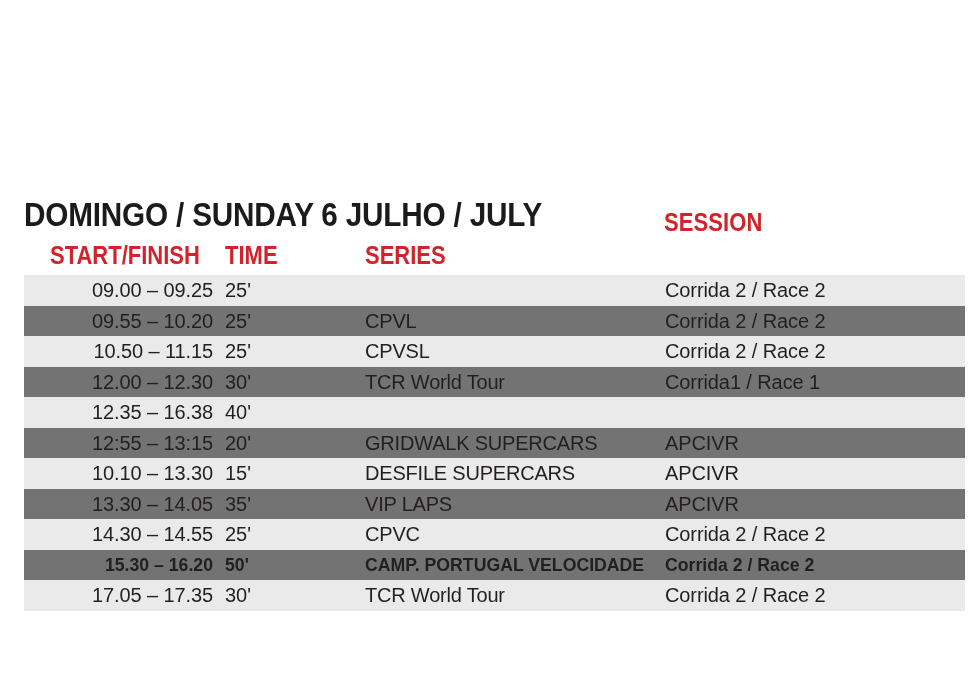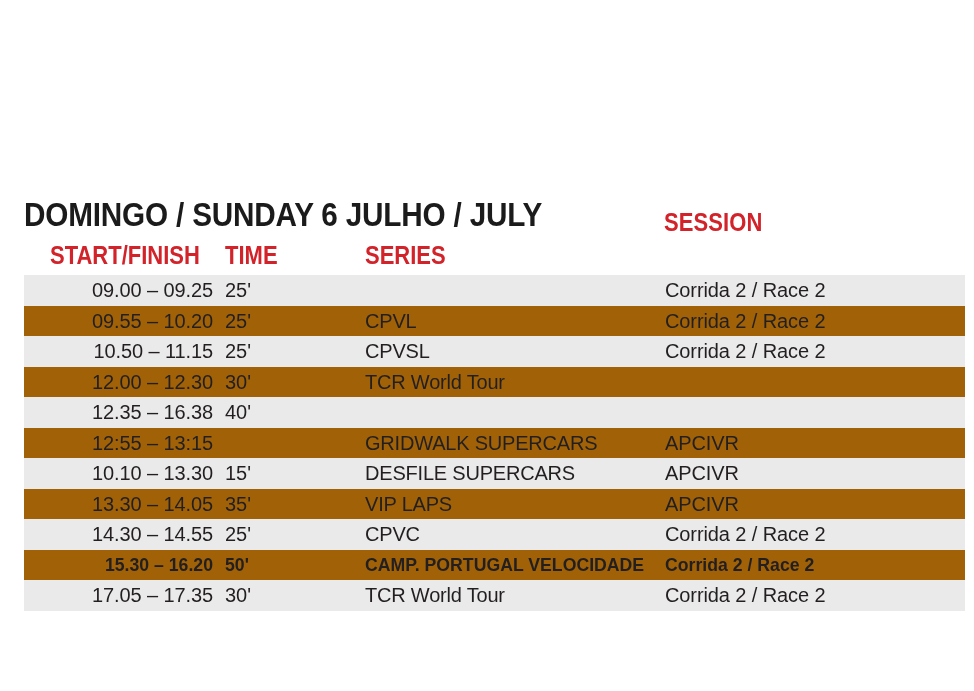--- a/index.html
+++ b/index.html
@@ -88,21 +88,21 @@
     position: absolute;
     left: 24px;
     top: 231px;
     width: 941px;
   }
 
   .row {
     position: relative;
     height: 30.5px;
     width: 941px;
-    background: #a16207;
+    background: #737373;
   }
 
   .row.banded {
     background: #eaeaea;
     padding-left: 27px;
   }
 
   .cell {
     position: absolute;
     top: 0;
@@ -199,28 +199,30 @@
       <div class="row banded">
         <div class="cell c-startfinish">10.50 – 11.15</div>
         <div class="cell c-time">25'</div>
         <div class="cell c-series">CPVSL</div>
         <div class="cell c-session">Corrida 2 / Race 2</div>
       </div>
       <div class="row">
         <div class="cell c-startfinish">12.00 – 12.30</div>
         <div class="cell c-time">30'</div>
         <div class="cell c-series">TCR World Tour</div>
+        <div class="cell c-session">Corrida1 / Race 1</div>
       </div>
       <div class="row banded">
         <div class="cell c-startfinish">12.35 – 16.38</div>
         <div class="cell c-time">40'</div>
         <div class="cell c-session"></div>
       </div>
       <div class="row">
         <div class="cell c-startfinish">12:55 – 13:15</div>
+        <div class="cell c-time">20'</div>
         <div class="cell c-series tight-kern">GRIDWALK SUPERCARS</div>
         <div class="cell c-session">APCIVR</div>
       </div>
       <div class="row banded">
         <div class="cell c-startfinish">10.10 – 13.30</div>
         <div class="cell c-time">15'</div>
         <div class="cell c-series">DESFILE SUPERCARS</div>
         <div class="cell c-session">APCIVR</div>
       </div>
       <div class="row">

